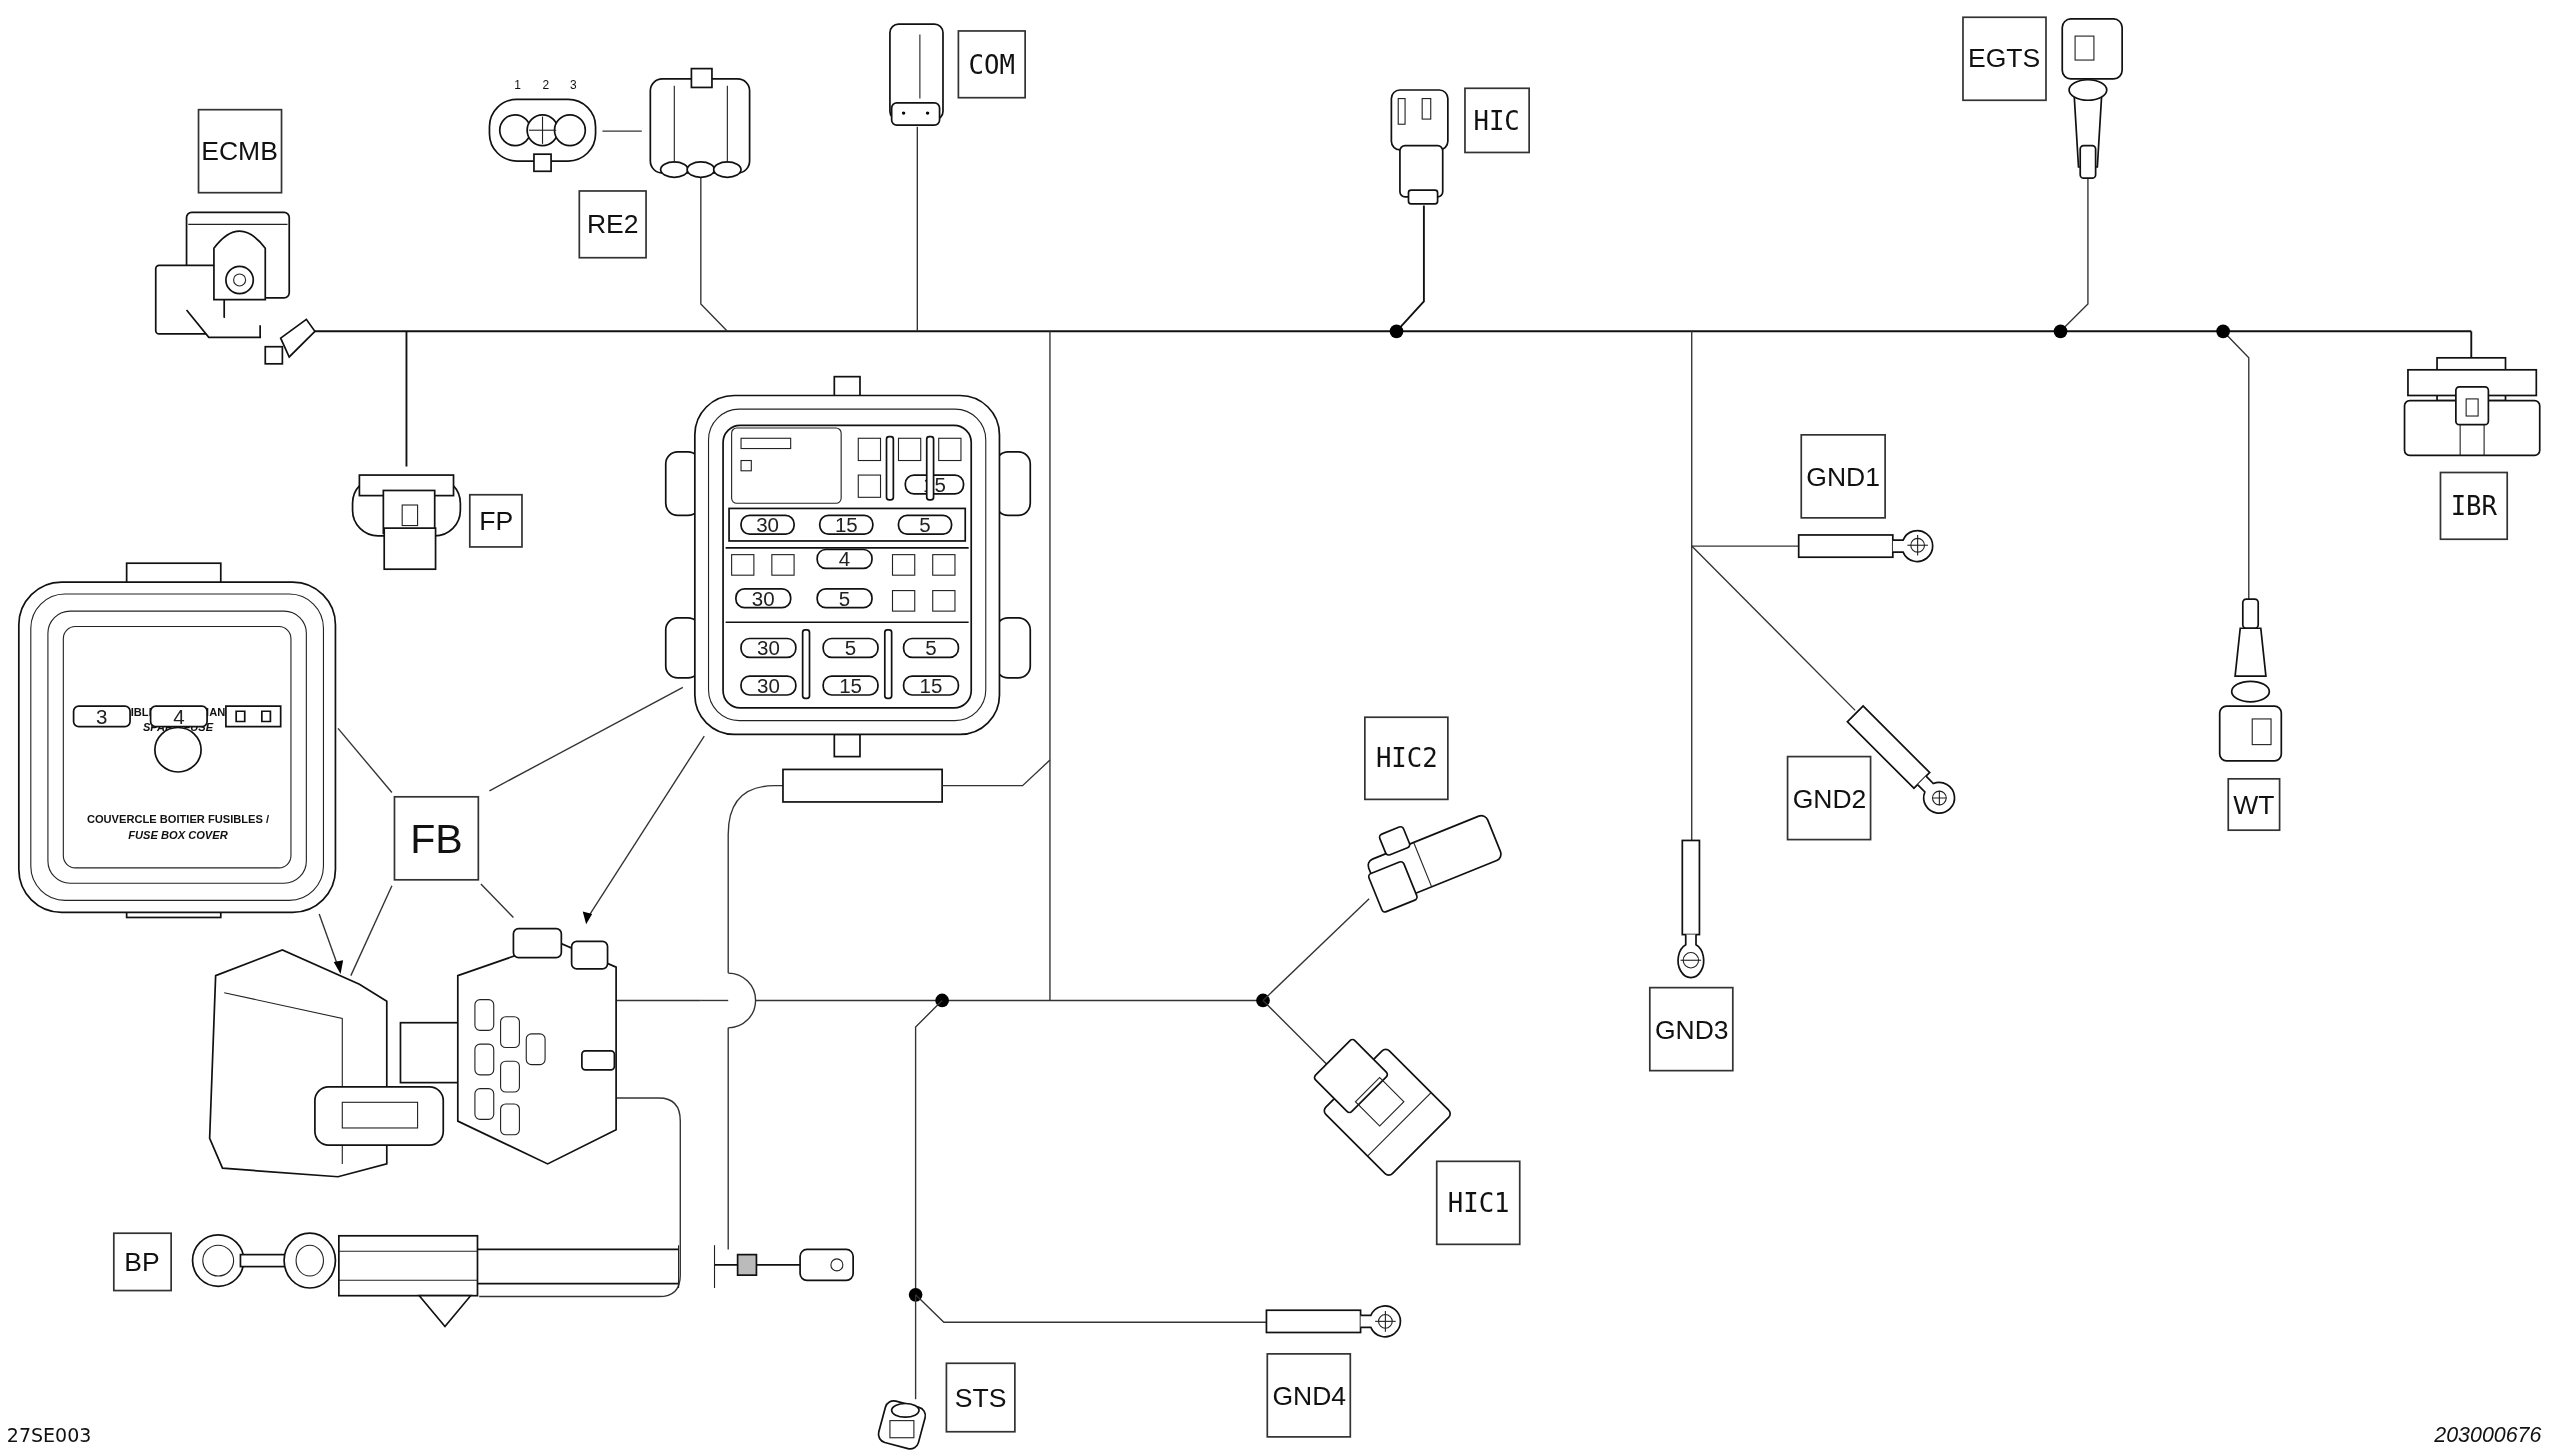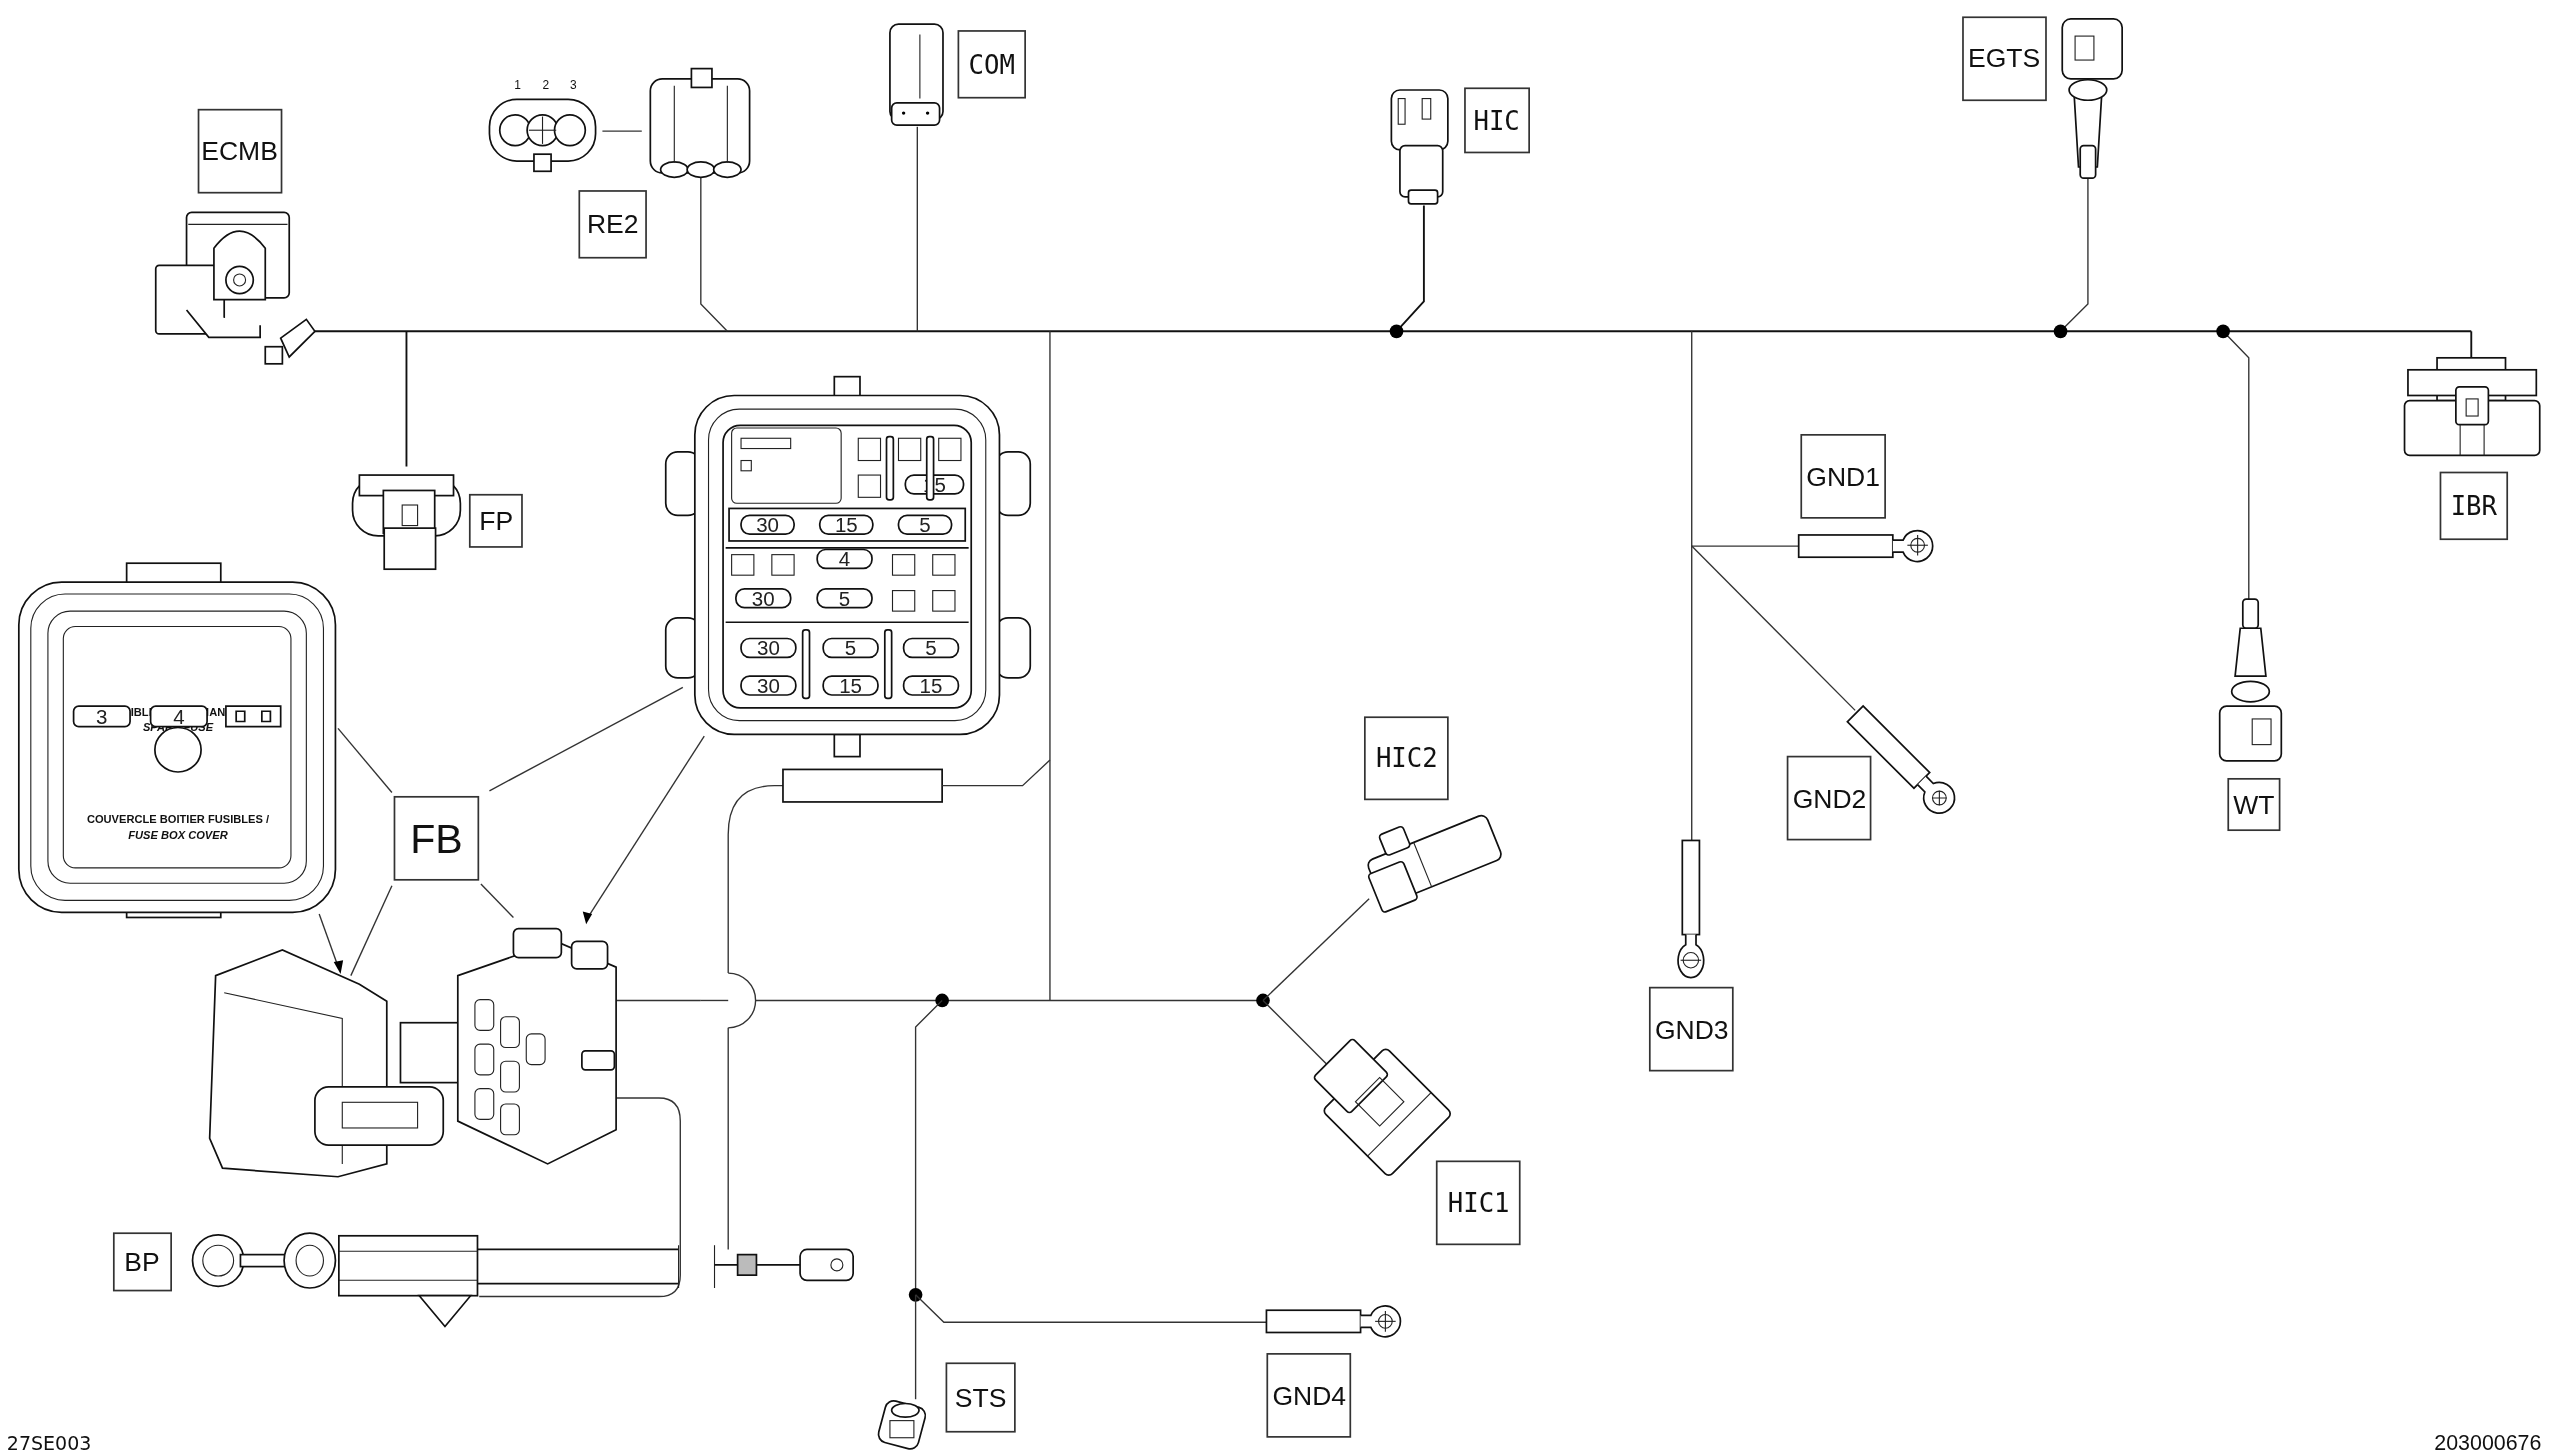--- a/index.html
+++ b/index.html
@@ -11,21 +11,21 @@
   .part-thin { stroke:#222; stroke-width:1.3; fill:none; }
   .label-box { fill:#fff; stroke:#333; stroke-width:2; }
   .label-text { font-family:"Liberation Sans", sans-serif; font-size:31px; fill:#111; text-anchor:middle; dominant-baseline:central; }
   .label-text.big { font-size:48px; }
   .label-text.mono { font-family:"DejaVu Sans Mono", monospace; font-size:30px; }
   .junction { fill:#000; }
   .small { font-family:"Liberation Sans", sans-serif; font-size:14px; fill:#111; text-anchor:middle; }
   .fuse-text { font-family:"Liberation Sans", sans-serif; font-size:24px; fill:#222; text-anchor:middle; dominant-baseline:central; }
   .cover-text { font-family:"Liberation Sans", sans-serif; font-size:13px; fill:#111; text-anchor:middle; font-weight:bold; }
   .cover-text.it { font-style:italic; font-weight:bold; }
-  .corner { position:absolute; font-family:"DejaVu Sans", sans-serif; font-size:19px; color:#111;margin-top:8px; }
+  .corner { position:absolute; font-family:"DejaVu Sans", sans-serif; font-size:19px; color:#111; }
   .corner.right { font-family:"Liberation Sans", sans-serif; font-size:21.4px; }
 </style>
 </head>
 <body>
 
 <svg id="diagram" viewBox="0 0 2980 1700" xmlns="http://www.w3.org/2000/svg">
 
   <g>
     <line class="wire" x1="360" y1="387" x2="2888" y2="387"></line>
     <line class="wire" x1="2888" y1="387" x2="2888" y2="418"></line>
@@ -416,14 +416,14 @@
     <rect class="label-box" x="1106" y="1593" width="80" height="80"></rect>
     <text class="label-text" x="1146" y="1633">STS</text>
   </g>
   <g>
     <rect class="label-box" x="133" y="1441" width="67" height="67"></rect>
     <text class="label-text" x="166" y="1475">BP</text>
   </g>
 </svg>
 
 <div class="corner" style="left:6.8px; top:1424px;">27SE003</div>
-<div class="corner right" style="right:8.6px; top:1423px;">203000676</div>
+<div class="corner right" style="right:8.6px; top:1423px;font-style:italic;">203000676</div>
 
 
 </body></html>

